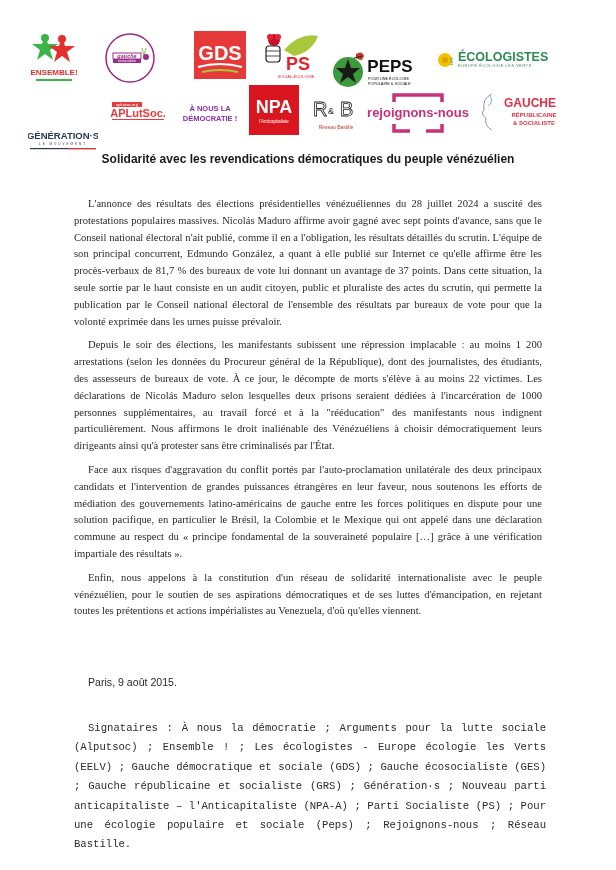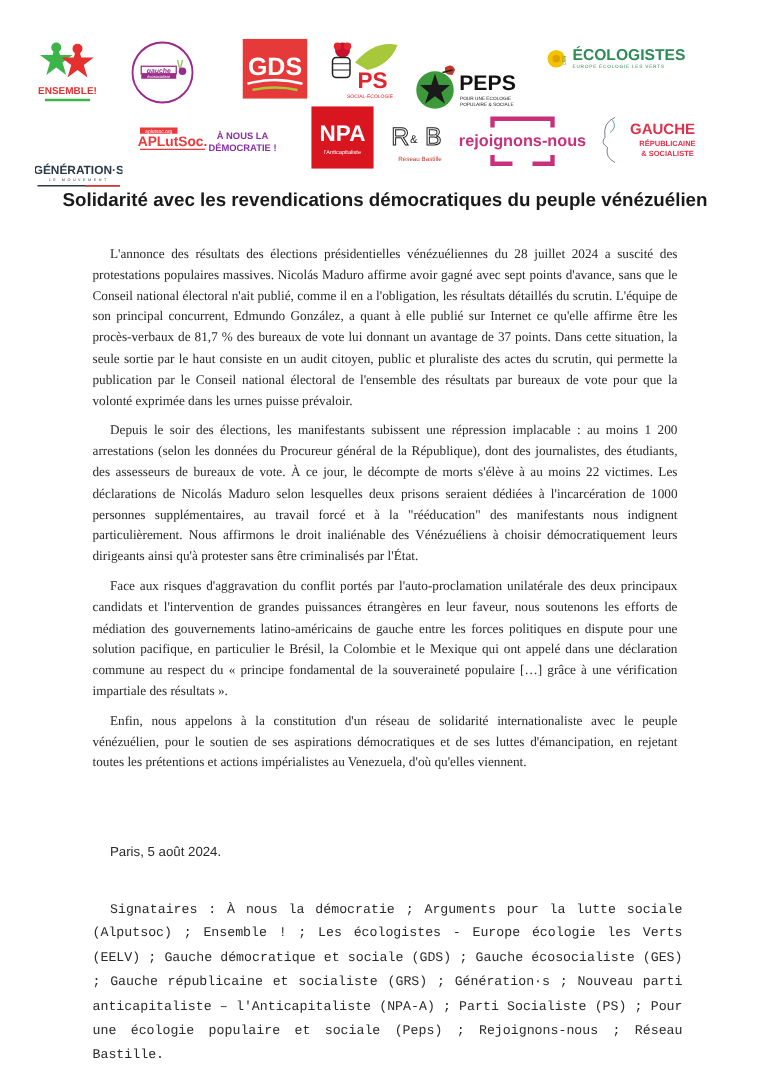--- a/index.html
+++ b/index.html
@@ -1,18 +1,18 @@
 <!DOCTYPE html>
 <html><head>
 <meta charset="utf-8">
 <style>
   html, body { margin: 0; padding: 0; background: #ffffff; }
   body { width: 616px; height: 870px; position: relative; overflow: hidden; font-family: "Liberation Sans", sans-serif; color: #222; }
   .logo { position: absolute; display: flex; align-items: center; justify-content: center; }
-  .title { position: absolute; left: 0; width: 616px; top: 152px; text-align: center; font-weight: bold; font-size: 15px; color: #1a1a1a; }
+  .title { position: absolute; left: 0; width: 616px; top: 152px; text-align: center; font-weight: bold; font-size: 12px; color: #1a1a1a; }
   .body-text { position: absolute; left: 74px; width: 468px; font-size: 10.6px; line-height: 16.8px; text-align: justify; color: #2a2a2a; font-family: Liberation Serif, serif; }
   .body-text p { margin: 0 0 7px 0; text-indent: 14px; }
   .date { position: absolute; left: 88px; top: 676px; font-size: 10.6px; color: #2a2a2a; }
   .signatories { position: absolute; left: 74px; width: 472px; top: 719px; font-size: 10.6px; line-height: 19.4px; text-align: justify; color: #2a2a2a; text-indent: 14px; font-family: Liberation Mono, monospace; }
   svg text { font-family: "Liberation Sans", sans-serif; }
 </style>
 </head>
 <body>
 
 <div class="logo" style="left:30px;top:30px;width:48px;height:58px;text-align:right;">
@@ -66,21 +66,21 @@
     <circle cx="16" cy="24" r="15" fill="#3c9a3c"></circle>
     <polygon points="16,11 19,20 28,20 21,26 24,35 16,29 8,35 11,26 4,20 13,20" fill="#1a1a1a"></polygon>
     <path d="M24,6 Q30,2 32,8 L30,12 Q26,12 24,10 Z" fill="#c0392b"></path>
     <path d="M22,10 L30,8" stroke="#222" stroke-width="1.2"></path>
     <text x="58" y="24" font-size="17" font-weight="bold" fill="#111" text-anchor="middle">PEPS</text>
     <text x="36" y="32" font-size="3.8" fill="#111">POUR UNE ÉCOLOGIE</text>
     <text x="36" y="37" font-size="3.8" fill="#111">POPULAIRE &amp; SOCIALE</text>
   </svg>
 </div>
 
-<div class="logo" style="left:436px;top:31px;width:116px;height:30px;text-decoration:underline;">
+<div class="logo" style="left:436px;top:44px;width:116px;height:30px;text-decoration:underline;">
   <svg width="116" height="30" viewBox="0 0 116 30">
     <circle cx="9" cy="16" r="7" fill="#f2c300"></circle>
     <circle cx="9" cy="16" r="3" fill="#e0a000"></circle>
     <text x="17" y="21" font-size="4" fill="#2e8b57" transform="rotate(-90 17 21)">LES</text>
     <text x="22" y="17" font-size="12.5" font-weight="bold" fill="#2e8b57">ÉCOLOGISTES</text>
     <text x="22" y="23" font-size="3.8" fill="#2e8b57" letter-spacing="0.6">EUROPE ÉCOLOGIE LES VERTS</text>
   </svg>
 </div>
 
 <div class="logo" style="left:28px;top:98px;width:70px;height:26px;margin-top:28px;">
@@ -94,21 +94,21 @@
 
 <div class="logo" style="left:110px;top:101px;width:56px;height:24px;">
   <svg width="56" height="24" viewBox="0 0 56 24">
     <rect x="2" y="1" width="30" height="5" fill="#e83b3b"></rect>
     <text x="17" y="5" font-size="4" fill="#fff" text-anchor="middle">aplutsoc.org</text>
     <text x="28" y="16" font-size="11" font-weight="bold" fill="#e83b3b" text-anchor="middle">APLutSoc.</text>
     <rect x="2" y="18" width="52" height="1" fill="#e83b3b"></rect>
   </svg>
 </div>
 
-<div class="logo" style="left:162px;top:101px;width:64px;height:24px;text-decoration:underline;">
+<div class="logo" style="left:178px;top:101px;width:64px;height:24px;text-decoration:underline;">
   <svg width="64" height="24" viewBox="0 0 64 24">
     <text x="32" y="10" font-size="7.5" font-weight="bold" fill="#8a2ea8" text-anchor="middle">À NOUS LA</text>
     <text x="32" y="20" font-size="7.5" font-weight="bold" fill="#8a2ea8" text-anchor="middle">DÉMOCRATIE !</text>
   </svg>
 </div>
 
 <div class="logo" style="left:249px;top:85px;width:50px;height:50px;">
   <svg width="50" height="50" viewBox="0 0 50 50">
     <rect x="0" y="0" width="50" height="50" fill="#d9161f"></rect>
     <text x="25" y="28" font-size="18" font-weight="bold" fill="#fff" text-anchor="middle">NPA</text>
@@ -146,15 +146,15 @@
 
 <div class="title">Solidarité avec les revendications démocratiques du peuple vénézuélien</div>
 
 <div class="body-text" style="top:196px;">
   <p>L'annonce des résultats des élections présidentielles vénézuéliennes du 28 juillet 2024 a suscité des protestations populaires massives. Nicolás Maduro affirme avoir gagné avec sept points d'avance, sans que le Conseil national électoral n'ait publié, comme il en a l'obligation, les résultats détaillés du scrutin. L'équipe de son principal concurrent, Edmundo González, a quant à elle publié sur Internet ce qu'elle affirme être les procès-verbaux de 81,7 % des bureaux de vote lui donnant un avantage de 37 points. Dans cette situation, la seule sortie par le haut consiste en un audit citoyen, public et pluraliste des actes du scrutin, qui permette la publication par le Conseil national électoral de l'ensemble des résultats par bureaux de vote pour que la volonté exprimée dans les urnes puisse prévaloir.</p>
   <p>Depuis le soir des élections, les manifestants subissent une répression implacable : au moins 1 200 arrestations (selon les données du Procureur général de la République), dont des journalistes, des étudiants, des assesseurs de bureaux de vote. À ce jour, le décompte de morts s'élève à au moins 22 victimes. Les déclarations de Nicolás Maduro selon lesquelles deux prisons seraient dédiées à l'incarcération de 1000 personnes supplémentaires, au travail forcé et à la "rééducation" des manifestants nous indignent particulièrement. Nous affirmons le droit inaliénable des Vénézuéliens à choisir démocratiquement leurs dirigeants ainsi qu'à protester sans être criminalisés par l'État.</p>
   <p>Face aux risques d'aggravation du conflit portés par l'auto-proclamation unilatérale des deux principaux candidats et l'intervention de grandes puissances étrangères en leur faveur, nous soutenons les efforts de médiation des gouvernements latino-américains de gauche entre les forces politiques en dispute pour une solution pacifique, en particulier le Brésil, la Colombie et le Mexique qui ont appelé dans une déclaration commune au respect du « principe fondamental de la souveraineté populaire […] grâce à une vérification impartiale des résultats ».</p>
   <p>Enfin, nous appelons à la constitution d'un réseau de solidarité internationaliste avec le peuple vénézuélien, pour le soutien de ses aspirations démocratiques et de ses luttes d'émancipation, en rejetant toutes les prétentions et actions impérialistes au Venezuela, d'où qu'elles viennent.</p>
 </div>
 
-<div class="date">Paris, 5 août 2024.</div>
+<div class="date">Paris, 9 août 2015.</div>
 
 <div class="signatories">Signataires : À nous la démocratie ; Arguments pour la lutte sociale (Alputsoc) ; Ensemble ! ; Les écologistes - Europe écologie les Verts  (EELV) ; Gauche démocratique et sociale (GDS) ; Gauche écosocialiste (GES) ; Gauche républicaine et socialiste (GRS) ; Génération·s ; Nouveau parti anticapitaliste – l'Anticapitaliste (NPA-A) ; Parti Socialiste (PS) ; Pour une écologie populaire et sociale (Peps) ; Rejoignons-nous ; Réseau Bastille.</div>
 
 </body></html>

